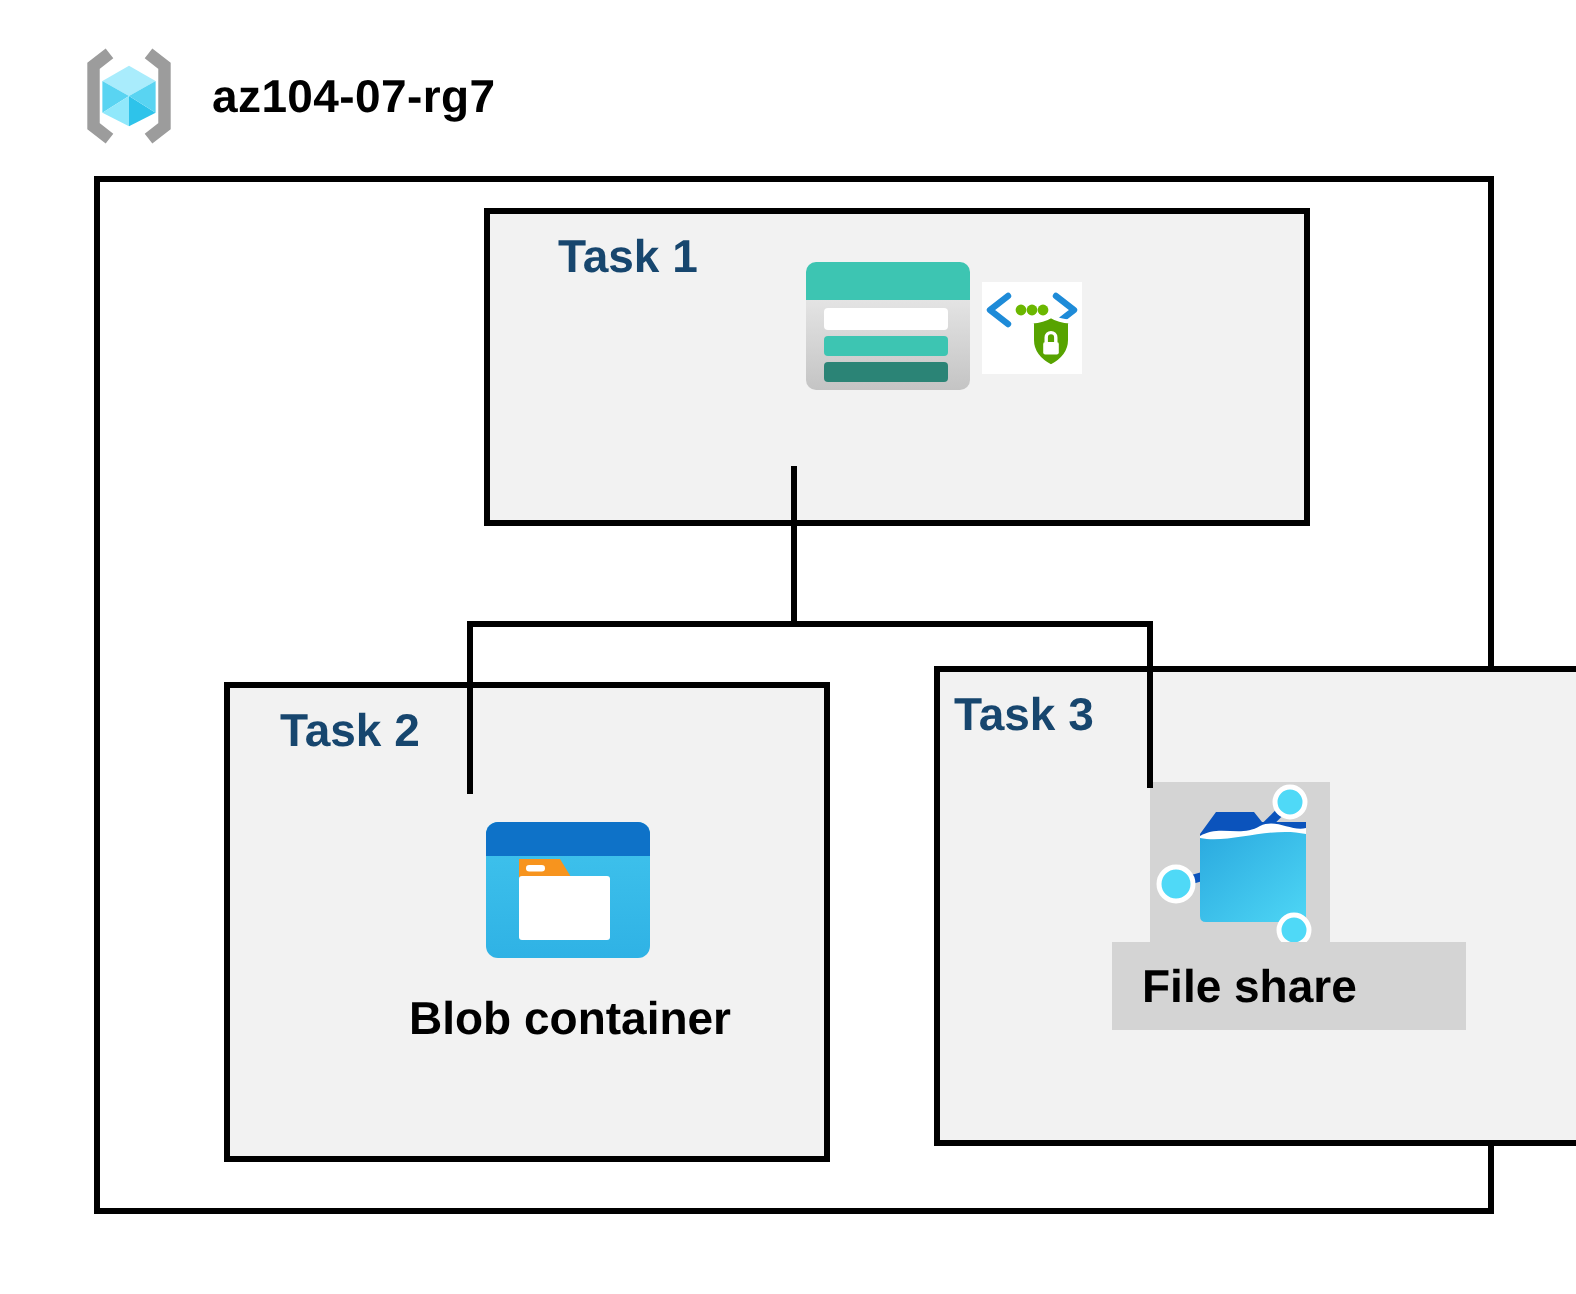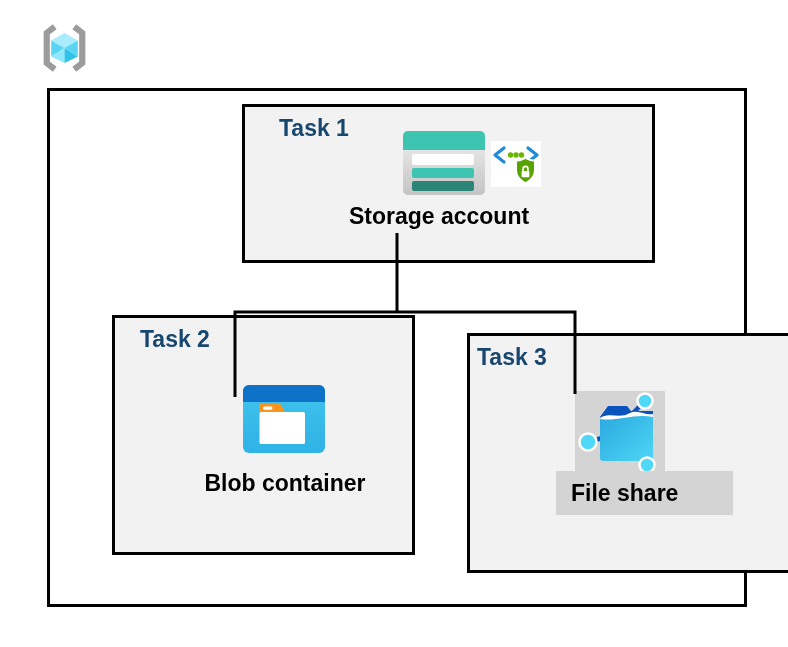--- a/index.html
+++ b/index.html
@@ -13,21 +13,21 @@
   
   .outer-box{
     position:absolute;left:47px;top:88px;width:700px;height:519px;
     border:3px solid #000;background:#fff;box-sizing:border-box;
   }
   
   .task-box{
     position:absolute;background:#F2F2F2;border:3px solid #000;box-sizing:border-box;margin-left:44px;
   }
   .task1{left:198px;top:104px;width:413px;height:159px;}
-  .task2{left:68px;top:315px;width:303px;height:240px;}
+  .task2{left:68px;top:341px;width:303px;height:240px;}
   .task3{left:423px;top:333px;width:352px;height:240px;}
   .task-label{position:absolute;font-size:23px;font-weight:700;color:#17466E;white-space:nowrap;}
   .task1 .task-label{left:34px;top:8px;}
   .task2 .task-label{left:25px;top:8px;}
   .task3 .task-label{left:7px;top:8px;}
   .node-label{
     position:absolute;font-size:23px;font-weight:700;color:#000;
     text-align:center;white-space:nowrap;
   }
   .storage-label{left:14px;top:96px;width:360px;}
@@ -60,20 +60,21 @@
         <path d="M42 5 L51 12 L51 46 L42 53" stroke="#9C9C9C"></path>
       </g>
       <g>
         <polygon points="31,12 46,20.5 31,29 16,20.5" fill="#A9ECFC"></polygon>
         <polygon points="16,20.5 31,29 16,38.5" fill="#59D4F2"></polygon>
         <polygon points="16,38.5 31,29 31,46" fill="#90E8FB"></polygon>
         <polygon points="31,29 46,38.5 31,46" fill="#2EC3EA"></polygon>
         <polygon points="46,20.5 46,38.5 31,29" fill="#59D4F2"></polygon>
       </g>
     </svg>
+    <span class="rg-title">az104-07-rg7</span>
   </div>
 
   <div class="outer-box"></div>
 
   <div class="task-box task1">
     <span class="task-label">Task 1</span>
 
     <svg class="storage-icon" width="84" height="66" viewBox="0 0 84 66">
       <defs>
         <linearGradient id="sgrad" x1="0" y1="0" x2="0" y2="1">
@@ -97,21 +98,20 @@
         <circle cx="25" cy="14" r="2.7" fill="#6BB700"></circle>
         <circle cx="30.5" cy="14" r="2.7" fill="#6BB700"></circle>
       </g>
       <path d="M34.5 17 c3.2 2 6.5 2.6 9.5 2.7 v9.3 c0 7 -5.5 11.2 -9.5 13.3 c-4 -2.1 -9.5 -6.3 -9.5 -13.3 v-9.3 c3 -0.1 6.3 -0.7 9.5 -2.7 z" fill="#57A300" stroke="#FFFFFF" stroke-width="2"></path>
       <g>
         <path d="M32.1 30 v-2.3 a2.4 2.4 0 0 1 4.8 0 V30" fill="none" stroke="#FFFFFF" stroke-width="1.7"></path>
         <rect x="30.6" y="30" width="7.8" height="6.2" rx="1" fill="#FFFFFF"></rect>
       </g>
     </svg>
 
-    <div class="node-label storage-label">Storage account</div>
   </div>
 
   <div class="task-box task2">
     <span class="task-label">Task 2</span>
 
     <svg class="blob-icon" width="84" height="70" viewBox="0 0 84 70">
       <defs>
         <linearGradient id="bgrad" x1="0" y1="0" x2="0" y2="1">
           <stop offset="0" stop-color="#41C4ED"></stop>
             <stop offset="1" stop-color="#2FB2E5"></stop>

